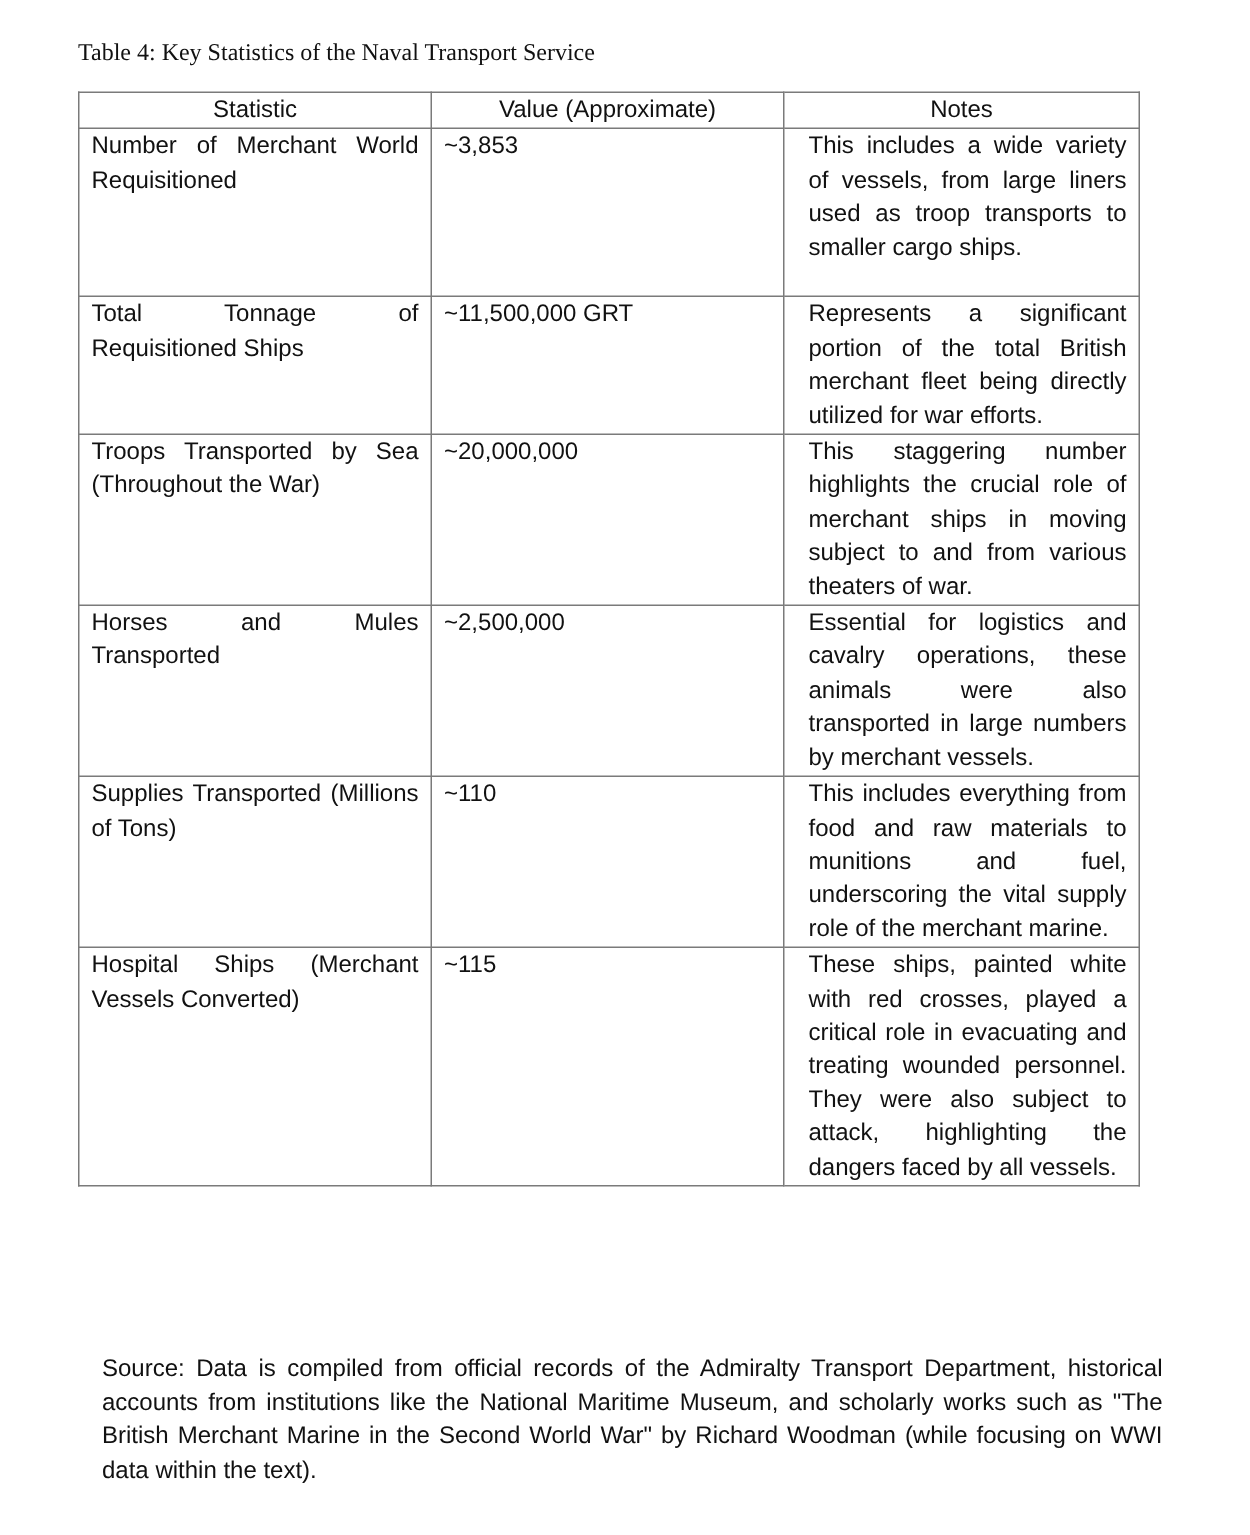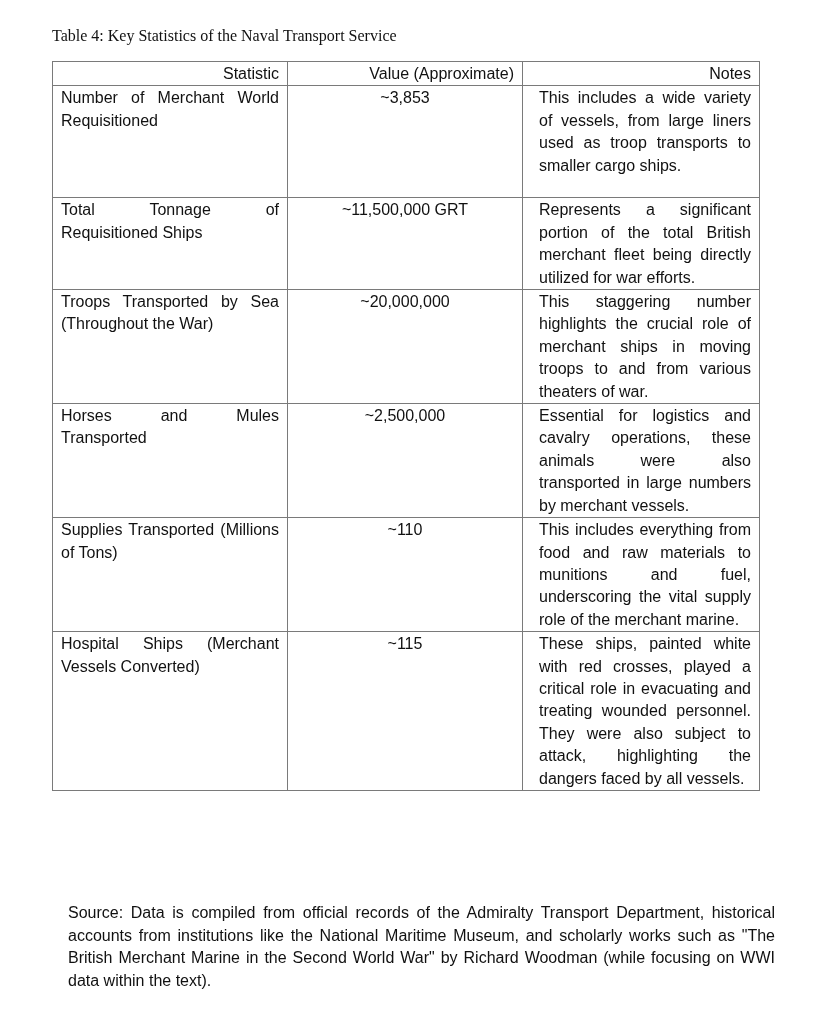--- a/index.html
+++ b/index.html
@@ -38,22 +38,22 @@
     table.stats col.c1 { width: 235px; }
     table.stats col.c2 { width: 235px; }
     table.stats col.c3 { width: 237px; }
     table.stats th, table.stats td {
       border: 1px solid #7a7a7a;
       padding: 1px 8px 0 8px;
       vertical-align: top;
       text-align: justify;
       font-weight: normal;
     }
-    table.stats th { text-align: right; }
-    table.stats td.val { text-align: center; }
+    table.stats th { text-align: center; }
+    table.stats td.val { text-align: left; }
     table.stats td.stat {
       text-align: justify;
       text-align-last: left;
     }
     table.stats td.note {
       text-align: justify;
       text-align-last: left;
       padding-left: 16px;
     }
     .source {
@@ -92,21 +92,21 @@
       <td class="note">This includes a wide variety of vessels, from large liners used as troop transports to smaller cargo ships.</td>
     </tr>
     <tr>
       <td class="stat">Total Tonnage of Requisitioned Ships</td>
       <td class="val">~11,500,000 GRT</td>
       <td class="note">Represents a significant portion of the total British merchant fleet being directly utilized for war efforts.</td>
     </tr>
     <tr>
       <td class="stat">Troops Transported by Sea (Throughout the War)</td>
       <td class="val">~20,000,000</td>
-      <td class="note">This staggering number highlights the crucial role of merchant ships in moving troops to and from various theaters of war.</td>
+      <td class="note">This staggering number highlights the crucial role of merchant ships in moving subject to and from various theaters of war.</td>
     </tr>
     <tr>
       <td class="stat">Horses and Mules Transported</td>
       <td class="val">~2,500,000</td>
       <td class="note">Essential for logistics and cavalry operations, these animals were also transported in large numbers by merchant vessels.</td>
     </tr>
     <tr>
       <td class="stat">Supplies Transported (Millions of Tons)</td>
       <td class="val">~110</td>
       <td class="note">This includes everything from food and raw materials to munitions and fuel, underscoring the vital supply role of the merchant marine.</td>

